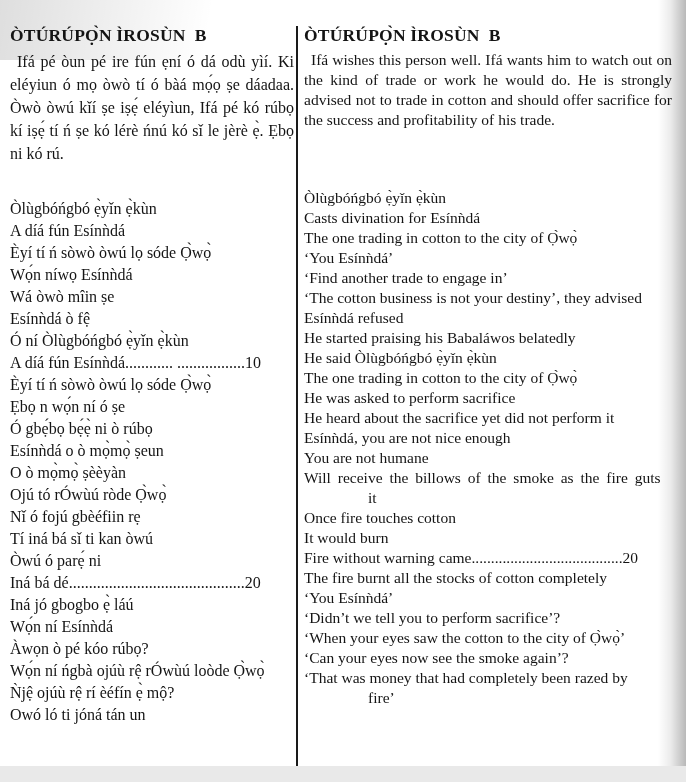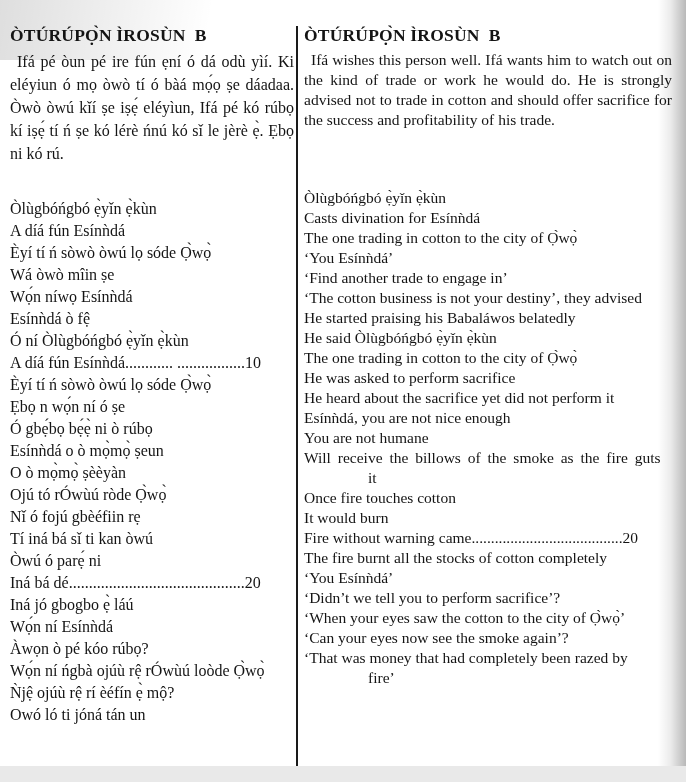--- a/index.html
+++ b/index.html
@@ -55,22 +55,22 @@
   <div class="shade-right"></div>
   <div class="divider"></div>
 
   <div class="col left">
     <div class="col-header">ÒTÚRÚPỌ̀N ÌROSÙN  B</div>
     <p class="intro">Ifá pé òun pé ire fún ẹní ó dá odù yìí. Ki eléyiun ó mọ òwò tí ó bàá mọ́ọ ṣe dáadaa. Òwò òwú kǐí ṣe iṣẹ́ eléyìun, Ifá pé kó rúbọ kí iṣẹ́ tí ń ṣe kó lérè ńnú kó sǐ le jèrè ẹ̀. Ẹbọ ni kó rú.</p>
     <div class="verse">
         <div class="vline">Òlùgbóńgbó ẹ̀yǐn ẹ̀kùn</div>
         <div class="vline">A díá fún Esínǹdá</div>
         <div class="vline">Èyí tí ń sòwò òwú lọ sóde Ọ̀wọ̀</div>
+        <div class="vline">Wọ́n níwọ Esínǹdá</div>
         <div class="vline">Wá òwò mîin ṣe</div>
-        <div class="vline">Wọ́n níwọ Esínǹdá</div>
         <div class="vline">Esínǹdá ò fệ</div>
         <div class="vline">Ó ní Òlùgbóńgbó ẹ̀yǐn ẹ̀kùn</div>
         <div class="vline">A díá fún Esínǹdá............ .................10</div>
         <div class="vline">Èyí tí ń sòwò òwú lọ sóde Ọ̀wọ̀</div>
         <div class="vline">Ẹbọ n wọ́n ní ó ṣe</div>
         <div class="vline">Ó gbẹ́bọ bẹ́ẹ̀ ni ò rúbọ</div>
         <div class="vline">Esínǹdá o ò mọ̀mọ̀ ṣeun</div>
         <div class="vline">O ò mọ̀mọ̀ ṣèèyàn</div>
         <div class="vline">Ojú tó rÓwùú ròde Ọ̀wọ̀</div>
         <div class="vline">Nǐ ó fojú gbèéfiin rẹ</div>
@@ -89,20 +89,21 @@
   <div class="col right">
     <div class="col-header">ÒTÚRÚPỌ̀N ÌROSÙN  B</div>
     <p class="intro">Ifá wishes this person well. Ifá wants him to watch out on the kind of trade or work he would do. He is strongly advised not to trade in cotton and should offer sacrifice for the success and profitability of his trade.</p>
     <div class="verse">
         <div class="vline">Òlùgbóńgbó ẹ̀yǐn ẹ̀kùn</div>
         <div class="vline">Casts divination for Esínǹdá</div>
         <div class="vline">The one trading in cotton to the city of Ọ̀wọ̀</div>
         <div class="vline">‘You Esínǹdá’</div>
         <div class="vline">‘Find another trade to engage in’</div>
         <div class="vline">‘The cotton business is not your destiny’, they advised</div>
+        <div class="vline">Esínǹdá refused</div>
         <div class="vline">He started praising his Babaláwos belatedly</div>
         <div class="vline">He said Òlùgbóńgbó ẹ̀yǐn ẹ̀kùn</div>
         <div class="vline">The one trading in cotton to the city of Ọ̀wọ̀</div>
         <div class="vline">He was asked to perform sacrifice</div>
         <div class="vline">He heard about the sacrifice yet did not perform it</div>
         <div class="vline">Esínǹdá, you are not nice enough</div>
         <div class="vline">You are not humane</div>
         <div class="vline stretch">Will receive the billows of the smoke as the fire guts</div>
         <div class="vline hang">it</div>
         <div class="vline">Once fire touches cotton</div>

